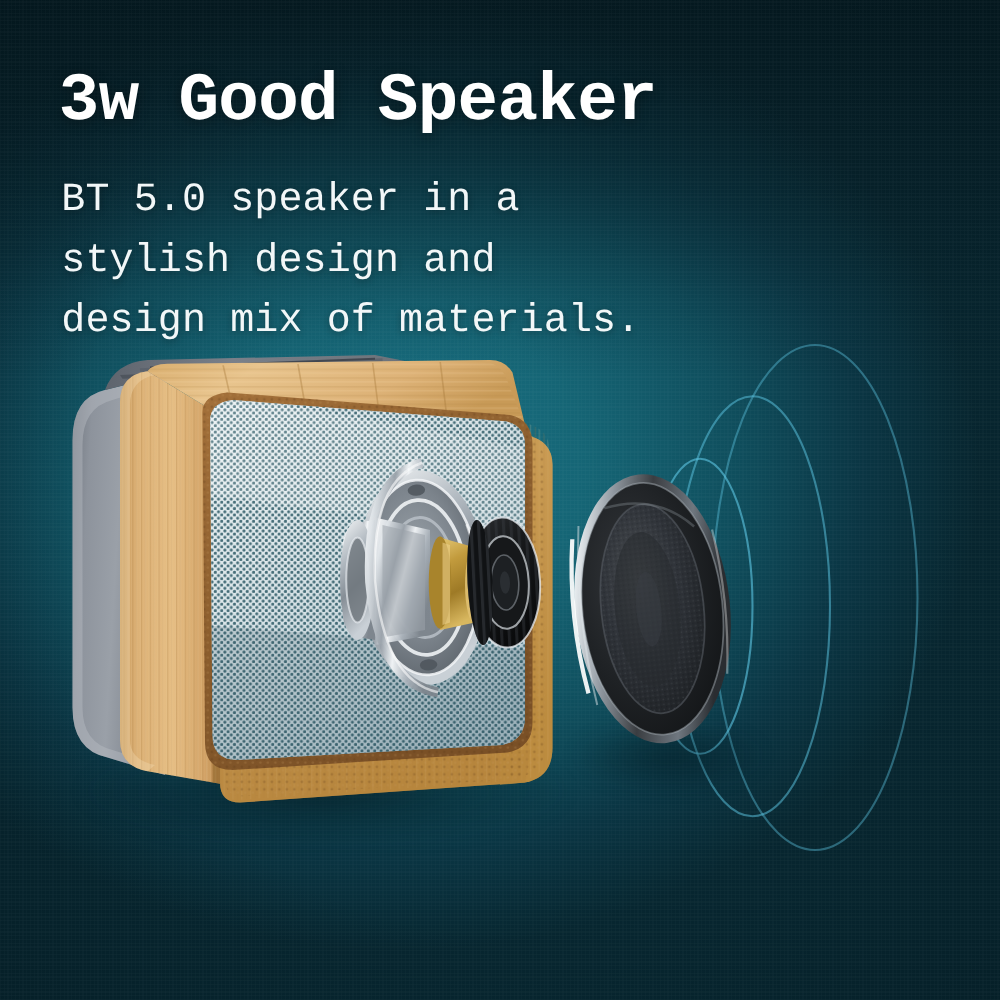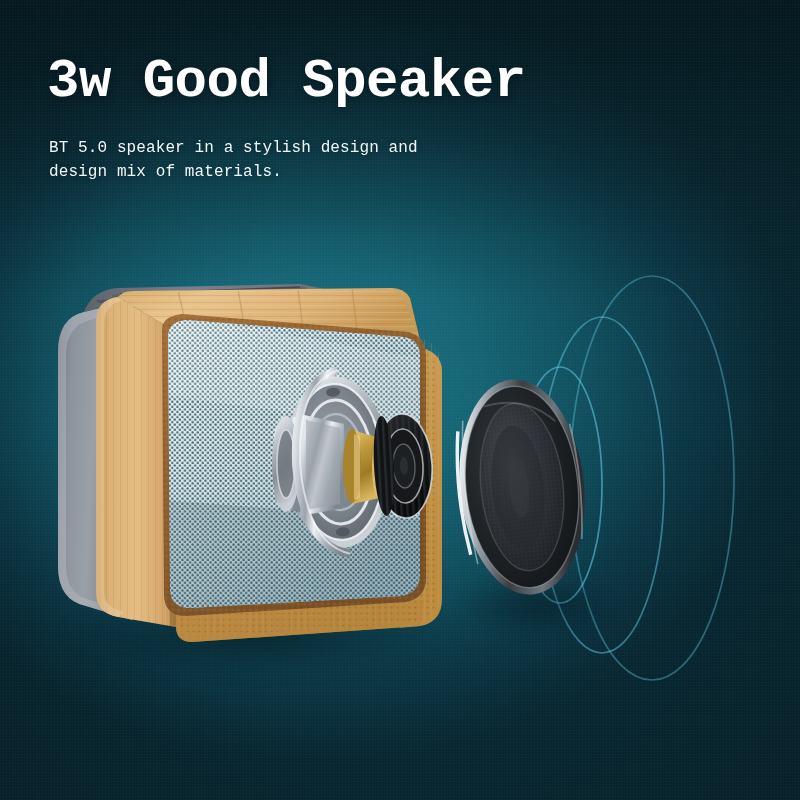--- a/index.html
+++ b/index.html
@@ -66,21 +66,21 @@
     color: #ffffff;
     letter-spacing: -0.5px;
     line-height: 1.06;
     white-space: nowrap;
     text-shadow: 0 2px 10px rgba(0,0,0,.35);
   }
   .subhead {
     position: absolute;
     left: 49px;
     top: 136px;
-    font-size: 16px;
+    font-size: 32px;
     font-weight: normal;
     color: #f2f7f8;
     line-height: 1.52;
     letter-spacing: .1px;
     max-width: 520px;
     text-shadow: 0 1px 6px rgba(0,0,0,.30);
   }
 
   
   .waves { position: absolute; left: 430px; top: 270px; width: 370px; height: 430px; }

